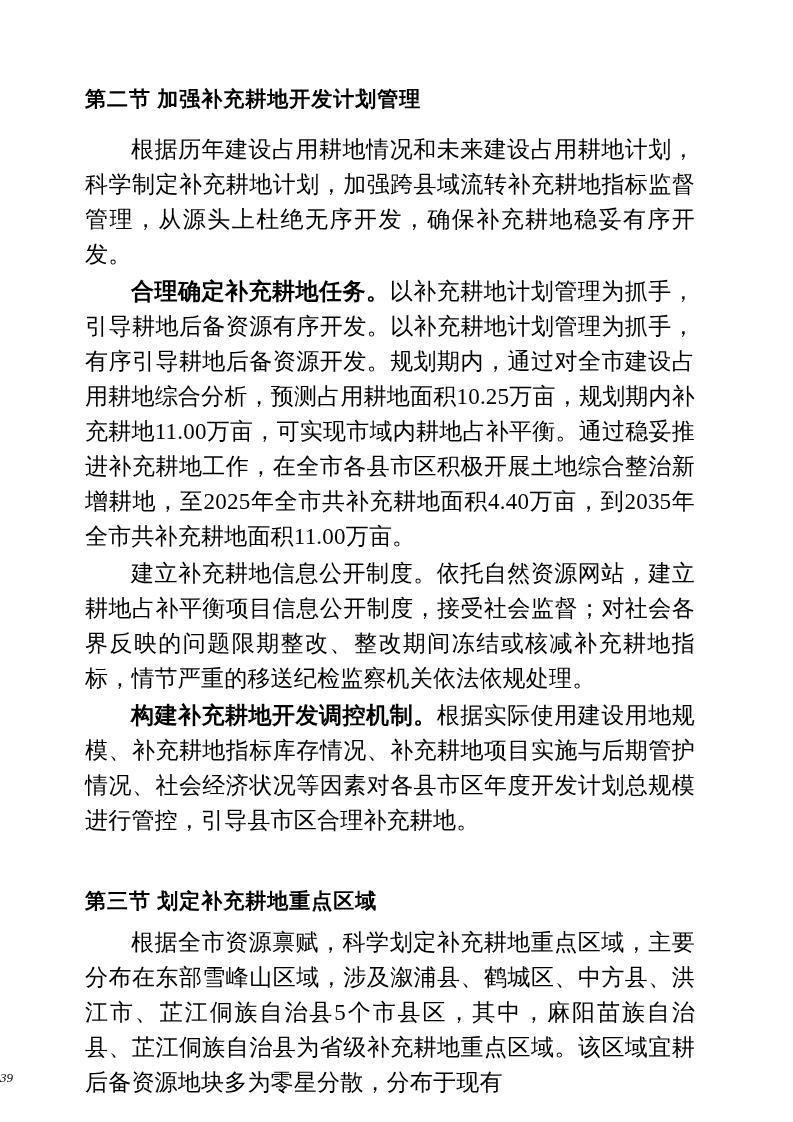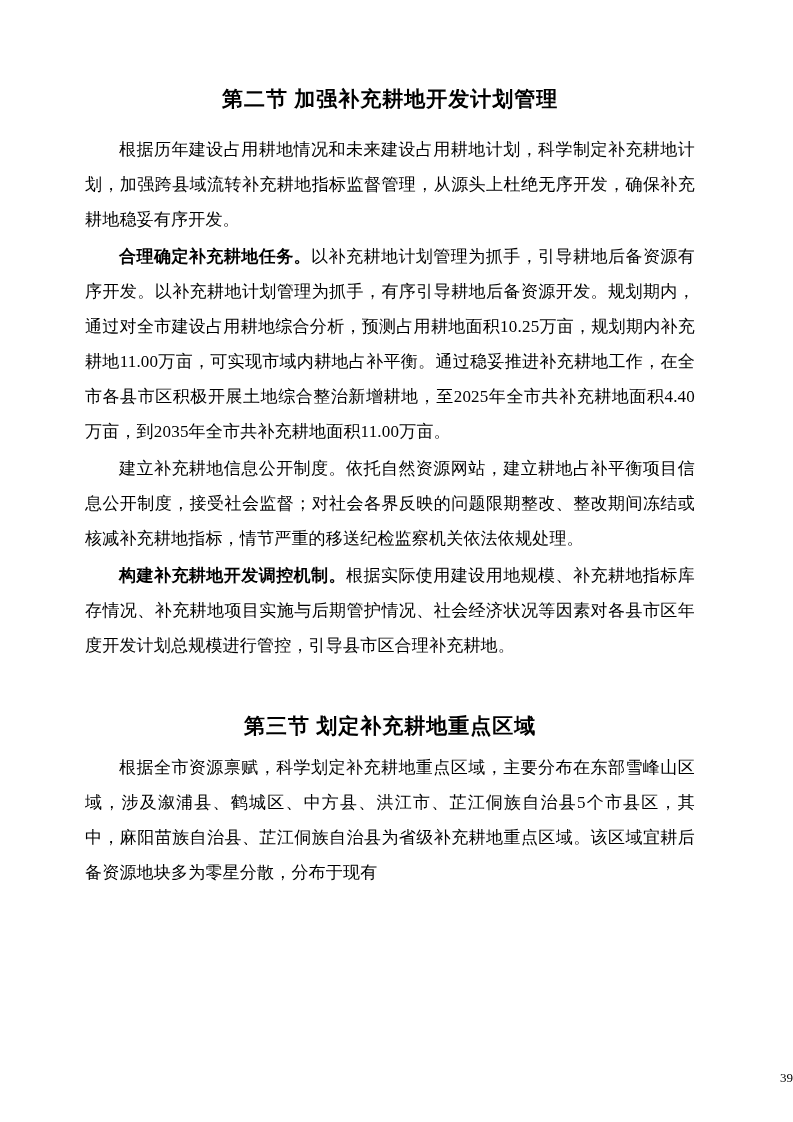--- a/index.html
+++ b/index.html
@@ -19,54 +19,55 @@
     box-sizing: border-box;
     overflow: hidden;
   }
   .content {
     position: absolute;
     left: 85px;
     top: 84px;
     width: 610px;
   }
   .doc-heading {
-    text-align: center;
+    text-align: left;
     font-weight: bold;
     font-size: 21px;
     letter-spacing: 1px;
     margin: 0 0 16px 0;
     line-height: 1.5;
     color: #000;
   }
   .doc-heading.second {
     margin-top: 48px;
     margin-bottom: 8px;
   }
   p.para {
     margin: 0 0 2px 0;
-    font-size: 17px;
+    font-size: 23px;
     line-height: 35px;
     text-align: justify;
     text-justify: inter-ideograph;
     text-indent: 2em;
     color: #000;
     letter-spacing: 0.2px;
   }
   p.para .lead {
     font-weight: bold;
   }
   .page-number {
     position: absolute;
     bottom: 36px;
     left: 0;
     width: 100%;
-    text-align: right;
+    text-align: left;
     font-size: 13px;
     color: #000;
     font-family: "Liberation Serif", "DejaVu Serif", serif;
+    font-style: italic;
   }
 </style>
 </head>
 <body>
 
 <div class="page">
   <div class="content">
 
     <h2 class="doc-heading">第二节  加强补充耕地开发计划管理</h2>
 

